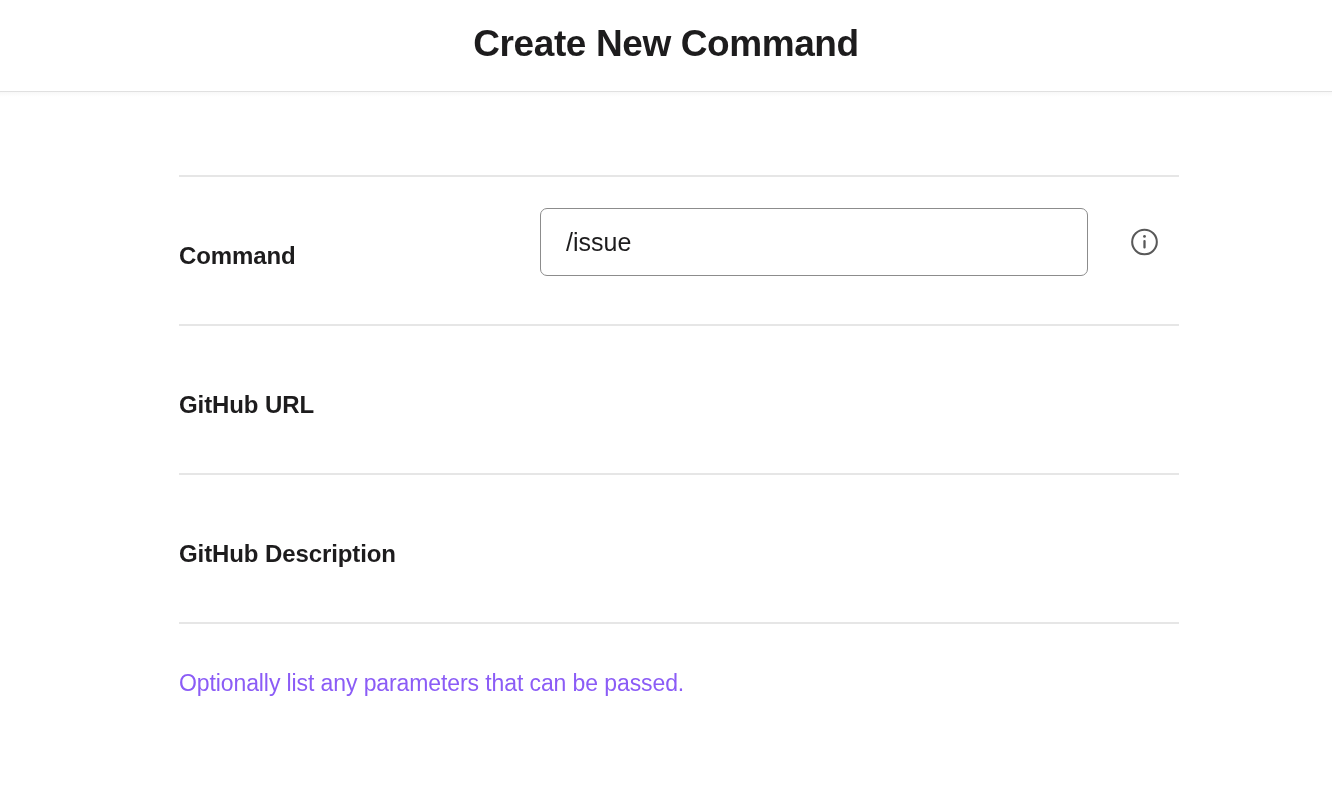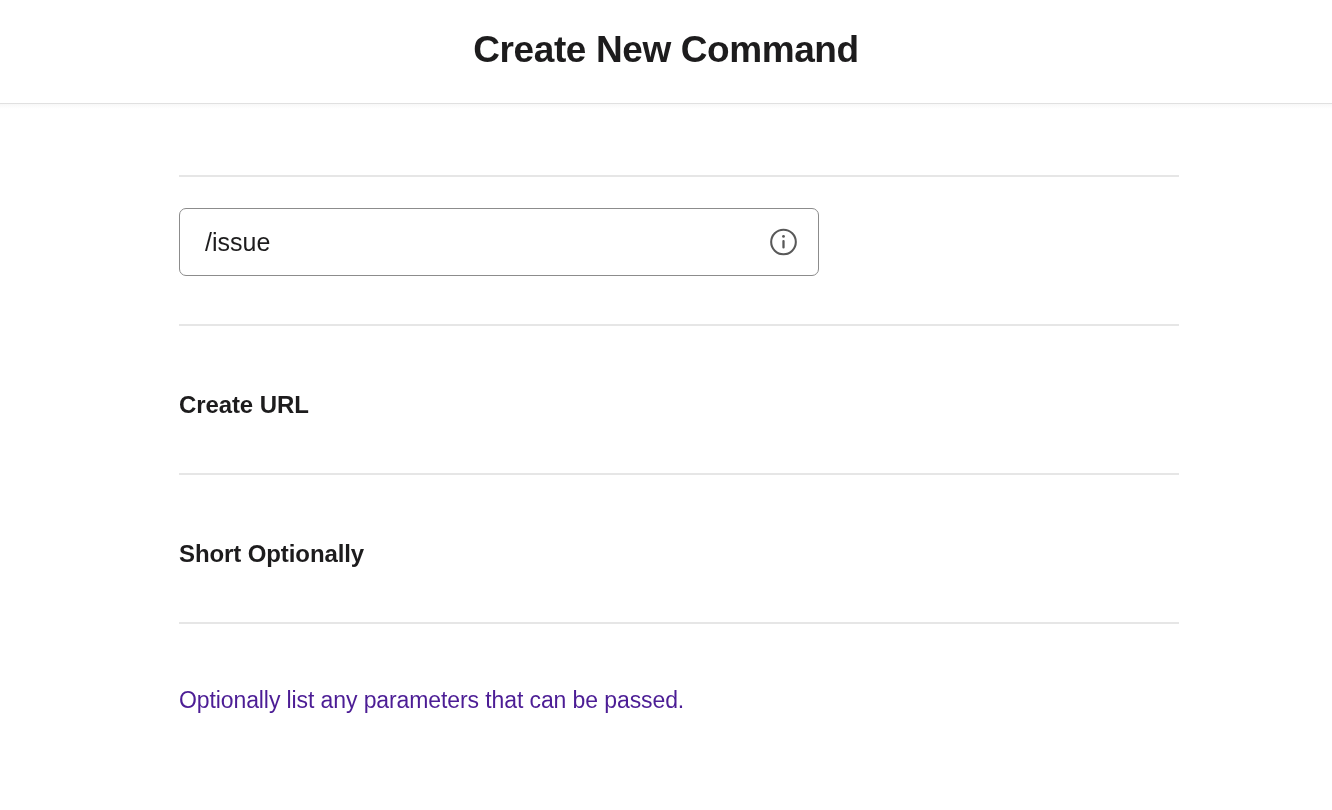--- a/index.html
+++ b/index.html
@@ -18,21 +18,21 @@
     height: 810px;
     overflow: hidden;
     background: #ffffff;
   }
 
   
   .header {
     position: absolute;
     top: 0; left: 0;
     width: 1332px;
-    height: 104px;
+    height: 92px;
     background: #ffffff;
     border-bottom: 1px solid #e8e8e8;
     display: flex;
     align-items: center;
     justify-content: center;
   }
   .header::after {
     content: "";
     position: absolute;
     left: 0; right: 0; bottom: -6px;
@@ -85,21 +85,21 @@
     padding-top: 0;
   }
 
   .input-wrap {
     position: relative;
     width: 640px;
     height: 68px;
   }
 
   .text-input {
-    width: 640px;
+    width: 548px;
     height: 68px;
     border: 1.4px solid #8c8c8c;
     border-radius: 7px;
     background: #ffffff;
     font-family: "Liberation Sans", sans-serif;
     font-size: 25px;
     color: #1d1c1d;
     padding: 0 54px 0 25px;
     line-height: 68px;
     outline: none;
@@ -112,59 +112,60 @@
     right: 21px;
     top: 50%;
     transform: translateY(-50%);
     width: 29px;
     height: 29px;
     display: block;
     cursor: pointer;
   }
 
   .help-text {
-    margin-top: 31px;
+    margin-top: 14px;
     font-size: 23px;
-    color: #4c1d95;
+    color: #8b5cf6;
     line-height: 1.3;
     letter-spacing: -0.1px;
   }
 </style>
 </head>
 <body>
 
 <div class="page">
 
   <div class="header">
     <h1 class="header-title">Create New Command</h1>
   </div>
 
   <div class="form">
 
     <div class="form-row first">
+      <div class="row-label">Command</div>
       <div class="row-field">
         <div class="input-wrap">
           <input class="text-input" type="text" value="/issue" style="">
           <span class="info-icon">
             <svg width="29" height="29" viewBox="0 0 24 24" fill="none">
               <circle cx="12" cy="12" r="10.2" stroke="#595959" stroke-width="1.7"></circle>
               <circle cx="12" cy="7.4" r="1.15" fill="#595959"></circle>
               <rect x="11.05" y="10.3" width="1.9" height="7.1" rx="0.9" fill="#595959"></rect>
             </svg>
           </span>
         </div>
       </div>
     </div>
 
     <div class="form-row">
-      <div class="row-label">Create URL</div>
+      <div class="row-label">GitHub URL</div>
     </div>
 
     <div class="form-row">
-      <div class="row-label">Short Optionally</div>
+      <div class="row-label">GitHub Description</div>
     </div>
 
     <div class="form-row">
       <div class="row-field">
         <div class="help-text">Optionally list any parameters that can be passed.</div>
       </div>
     </div>
 
   </div>
 </div>

